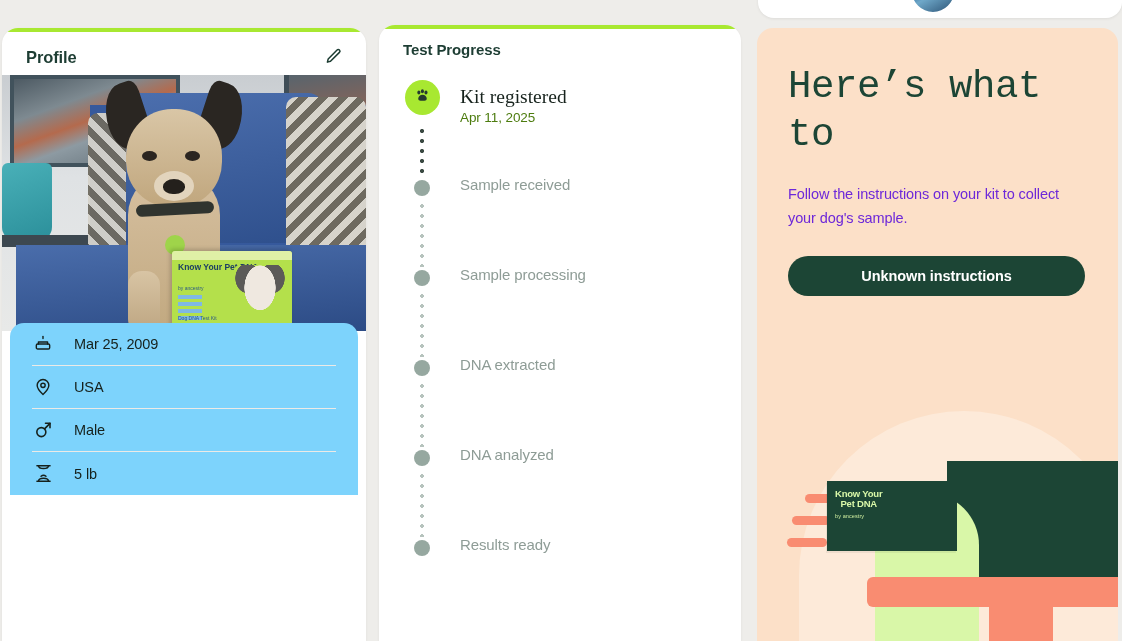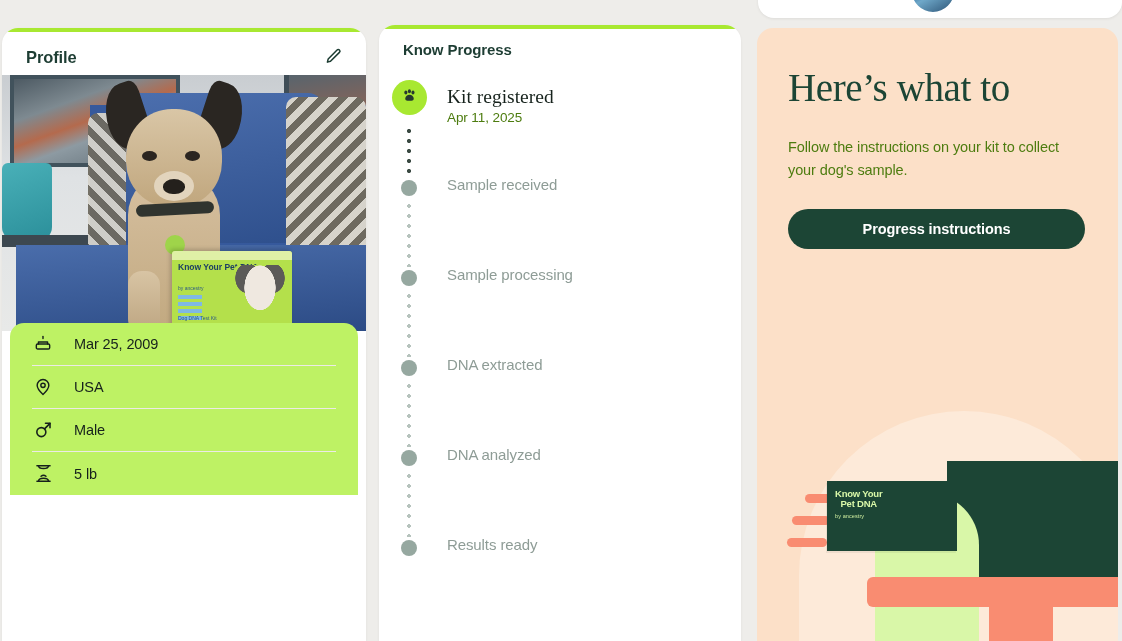--- a/index.html
+++ b/index.html
@@ -217,21 +217,21 @@
     position: absolute; left: 126px; top: 196px; width: 32px; height: 62px;
     background: linear-gradient(180deg,#d8c4a4,#bda581); border-radius: 14px;
   }
 
   
   .details {
     position: absolute;
     left: 8px;
     top: 295px;
     width: 348px;
-    background: #bef264;
+    background: #7dd3fc;
     border-radius: 14px 14px 0 0;
     padding: 0 22px;
   }
   .detail-row {
     display: flex;
     align-items: center;
     height: 43px;
     border-bottom: 1px solid #eceae6;
     gap: 20px;
   }
@@ -261,21 +261,21 @@
     font-weight: bold;
     color: #1d3d33;
     padding: 16px 0 0 24px;
     letter-spacing: -.1px;
   }
   .steps { position: relative; padding: 29px 0 0 0; }
   .step {
     position: relative;
     display: flex;
     align-items: flex-start;
-    padding-left: 12px;
+    padding-left: 25px;
     height: 90px;
   }
   .step-marker-col {
     position: relative;
     width: 36px;
     flex: none;
     display: flex;
     justify-content: center;
   }
   .dot-active {
@@ -337,31 +337,31 @@
     position: absolute;
     left: 757px;
     top: 28px;
     width: 361px;
     height: 613px;
     background: #fce0c8;
     border-radius: 16px 16px 0 0;
     overflow: hidden;
   }
   .expect-h {
-    font-family: Liberation Serif, serif;
+    font-family: Liberation Mono, monospace;
     font-size: 39px;
     line-height: 1.22;
     color: #1c4535;
     padding: 36px 30px 0 31px;
     letter-spacing: -.4px;
   }
   .expect-p {
     font-size: 14.5px;
     line-height: 1.62;
-    color: #4d7c0f;
+    color: #6d28d9;
     padding: 24px 40px 0 31px;
     letter-spacing: -.1px;
   }
   .swab-btn {
     display: block;
     margin: 26px 0 0 31px;
     width: 297px;
     height: 40px;
     background: #1c4535;
     color: #ffffff;
@@ -518,21 +518,21 @@
           </svg>
         </span>
         <span class="detail-text">5 lb</span>
       </div>
 
     </div>
   </div>
 
   <div class="card" id="progress-card">
     <div class="card-greenline"></div>
-    <div class="progress-title">Know Progress</div>
+    <div class="progress-title">Test Progress</div>
 
     <div class="steps">
 
       <div class="step">
         <div class="step-marker-col">
           <div class="dot-active">
             <span>
               <svg width="19" height="19" viewBox="0 0 24 24" fill="#25392f">
                 <ellipse cx="7.4" cy="8.1" rx="1.95" ry="2.5"></ellipse>
                 <ellipse cx="11.9" cy="6.6" rx="1.95" ry="2.6"></ellipse>
@@ -599,21 +599,21 @@
       </div>
 
     </div>
   </div>
 
   <div id="expect-card">
     <div class="expect-h">
       <div>Here’s what to</div>
     </div>
     <div class="expect-p">Follow the instructions on your kit to collect your dog's sample.</div>
-    <button class="swab-btn">Progress instructions</button>
+    <button class="swab-btn">Unknown instructions</button>
 
     <div class="illus">
       <div class="il-glow"></div>
       <div class="il-mailbox"></div>
       <div class="il-green-arch"></div>
       <div class="il-base"></div>
       <div class="il-post"></div>
       <div class="il-line1"></div>
       <div class="il-line2"></div>
       <div class="il-line3"></div>

